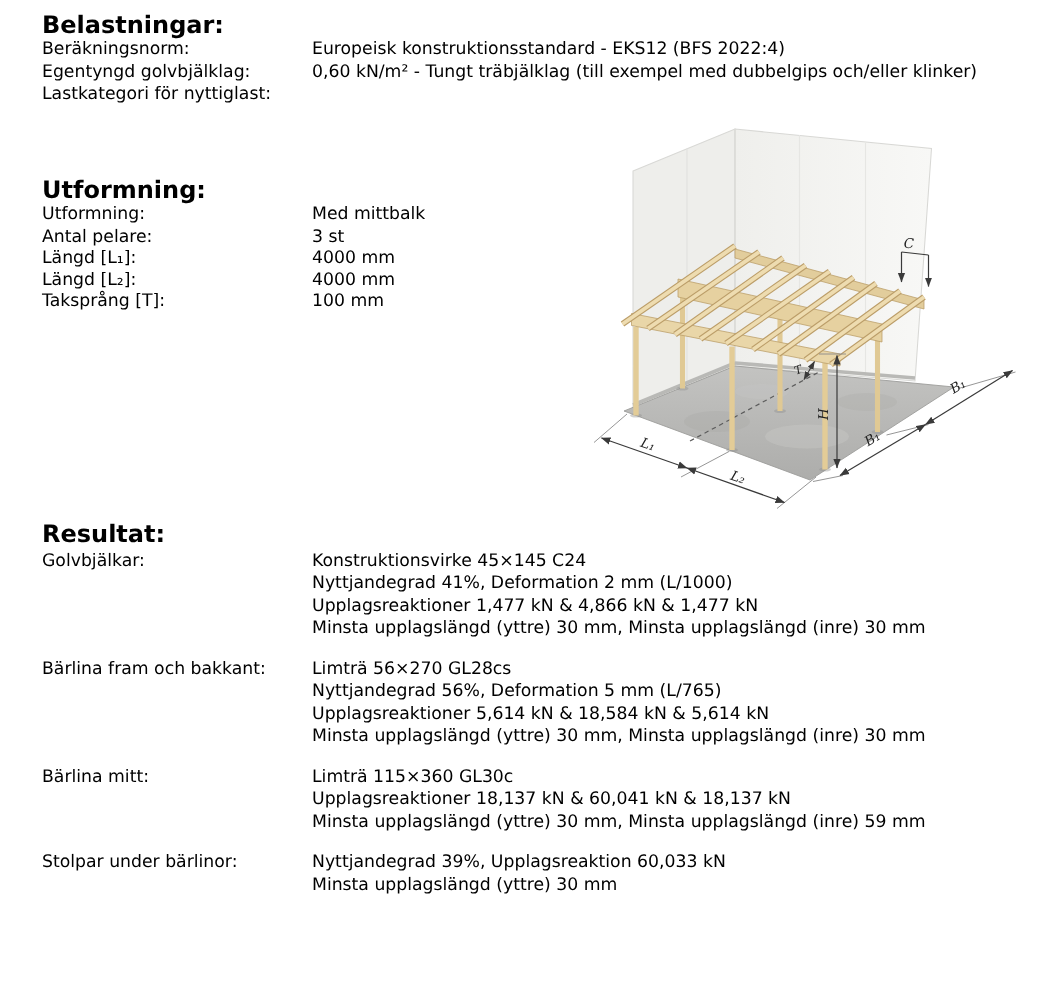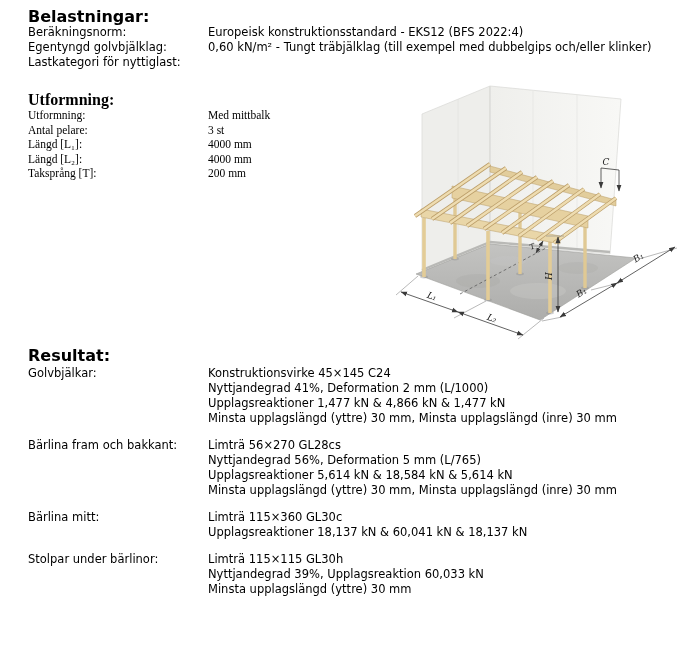--- a/index.html
+++ b/index.html
@@ -32,41 +32,41 @@
   </div>
   <div class="kv-row">
     <div class="lbl">Egentyngd golvbjälklag:</div>
     <div class="val">0,60 kN/m² - Tungt träbjälklag (till exempel med dubbelgips och/eller klinker)</div>
   </div>
   <div class="kv-row">
     <div class="lbl">Lastkategori för nyttiglast:</div>
   </div>
 </div>
 
-<div class="section" id="sec-utformning" style="top:91px;width:340px;font-family:Liberation Serif, serif;">
+<div class="section" id="sec-utformning" style="top:118px;width:340px;">
   <div class="heading">Utformning:</div>
   <div class="kv-row">
     <div class="lbl">Utformning:</div>
     <div class="val">Med mittbalk</div>
   </div>
   <div class="kv-row">
     <div class="lbl">Antal pelare:</div>
     <div class="val">3 st</div>
   </div>
   <div class="kv-row">
     <div class="lbl">Längd [L₁]:</div>
     <div class="val">4000 mm</div>
   </div>
   <div class="kv-row">
     <div class="lbl">Längd [L₂]:</div>
     <div class="val">4000 mm</div>
   </div>
   <div class="kv-row">
     <div class="lbl">Taksprång [T]:</div>
-    <div class="val">200 mm</div>
+    <div class="val">100 mm</div>
   </div>
 </div>
 
 <div id="figure">
 <svg width="312" height="270" viewBox="0 0 312 270" xmlns="http://www.w3.org/2000/svg">
   <defs>
     <marker id="arr" markerWidth="9" markerHeight="9" refX="7.5" refY="4" orient="auto-start-reverse" markerUnits="strokeWidth">
       <path d="M0,1 L8,4 L0,7 z" fill="#3a3a3a"></path>
     </marker>
     <linearGradient id="wallR" x1="0" y1="0" x2="1" y2="0">
@@ -202,24 +202,24 @@
       <div>Upplagsreaktioner 5,614 kN &amp; 18,584 kN &amp; 5,614 kN</div>
       <div>Minsta upplagslängd (yttre) 30 mm, Minsta upplagslängd (inre) 30 mm</div>
     </div>
   </div>
 
   <div class="res-block">
     <div class="lbl">Bärlina mitt:</div>
     <div class="lines">
       <div>Limträ 115×360 GL30c</div>
       <div>Upplagsreaktioner 18,137 kN &amp; 60,041 kN &amp; 18,137 kN</div>
+      <div>Minsta upplagslängd (yttre) 30 mm, Minsta upplagslängd (inre) 59 mm</div>
     </div>
   </div>
 
   <div class="res-block">
     <div class="lbl">Stolpar under bärlinor:</div>
     <div class="lines">
-      <div>Limträ 115×115 GL30h</div>
       <div>Nyttjandegrad 39%, Upplagsreaktion 60,033 kN</div>
       <div>Minsta upplagslängd (yttre) 30 mm</div>
     </div>
   </div>
 </div>
 
 </body></html>

